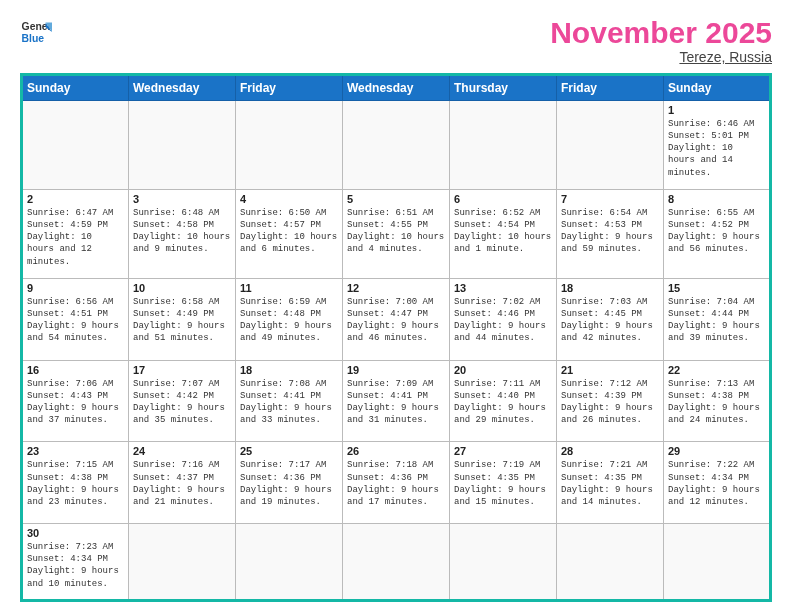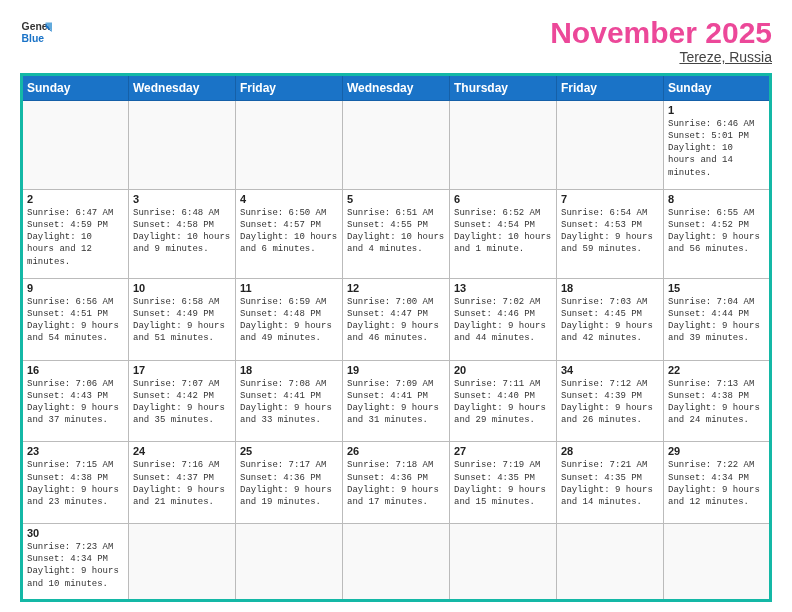--- a/index.html
+++ b/index.html
@@ -268,21 +268,21 @@
 and 31 minutes.</div>
           </td>
           <td>
             <span class="day-num">20</span>
             <div class="day-info">Sunrise: 7:11 AM
 Sunset: 4:40 PM
 Daylight: 9 hours
 and 29 minutes.</div>
           </td>
           <td>
-            <span class="day-num">34</span>
+            <span class="day-num">21</span>
             <div class="day-info">Sunrise: 7:12 AM
 Sunset: 4:39 PM
 Daylight: 9 hours
 and 26 minutes.</div>
           </td>
           <td>
             <span class="day-num">22</span>
             <div class="day-info">Sunrise: 7:13 AM
 Sunset: 4:38 PM
 Daylight: 9 hours

